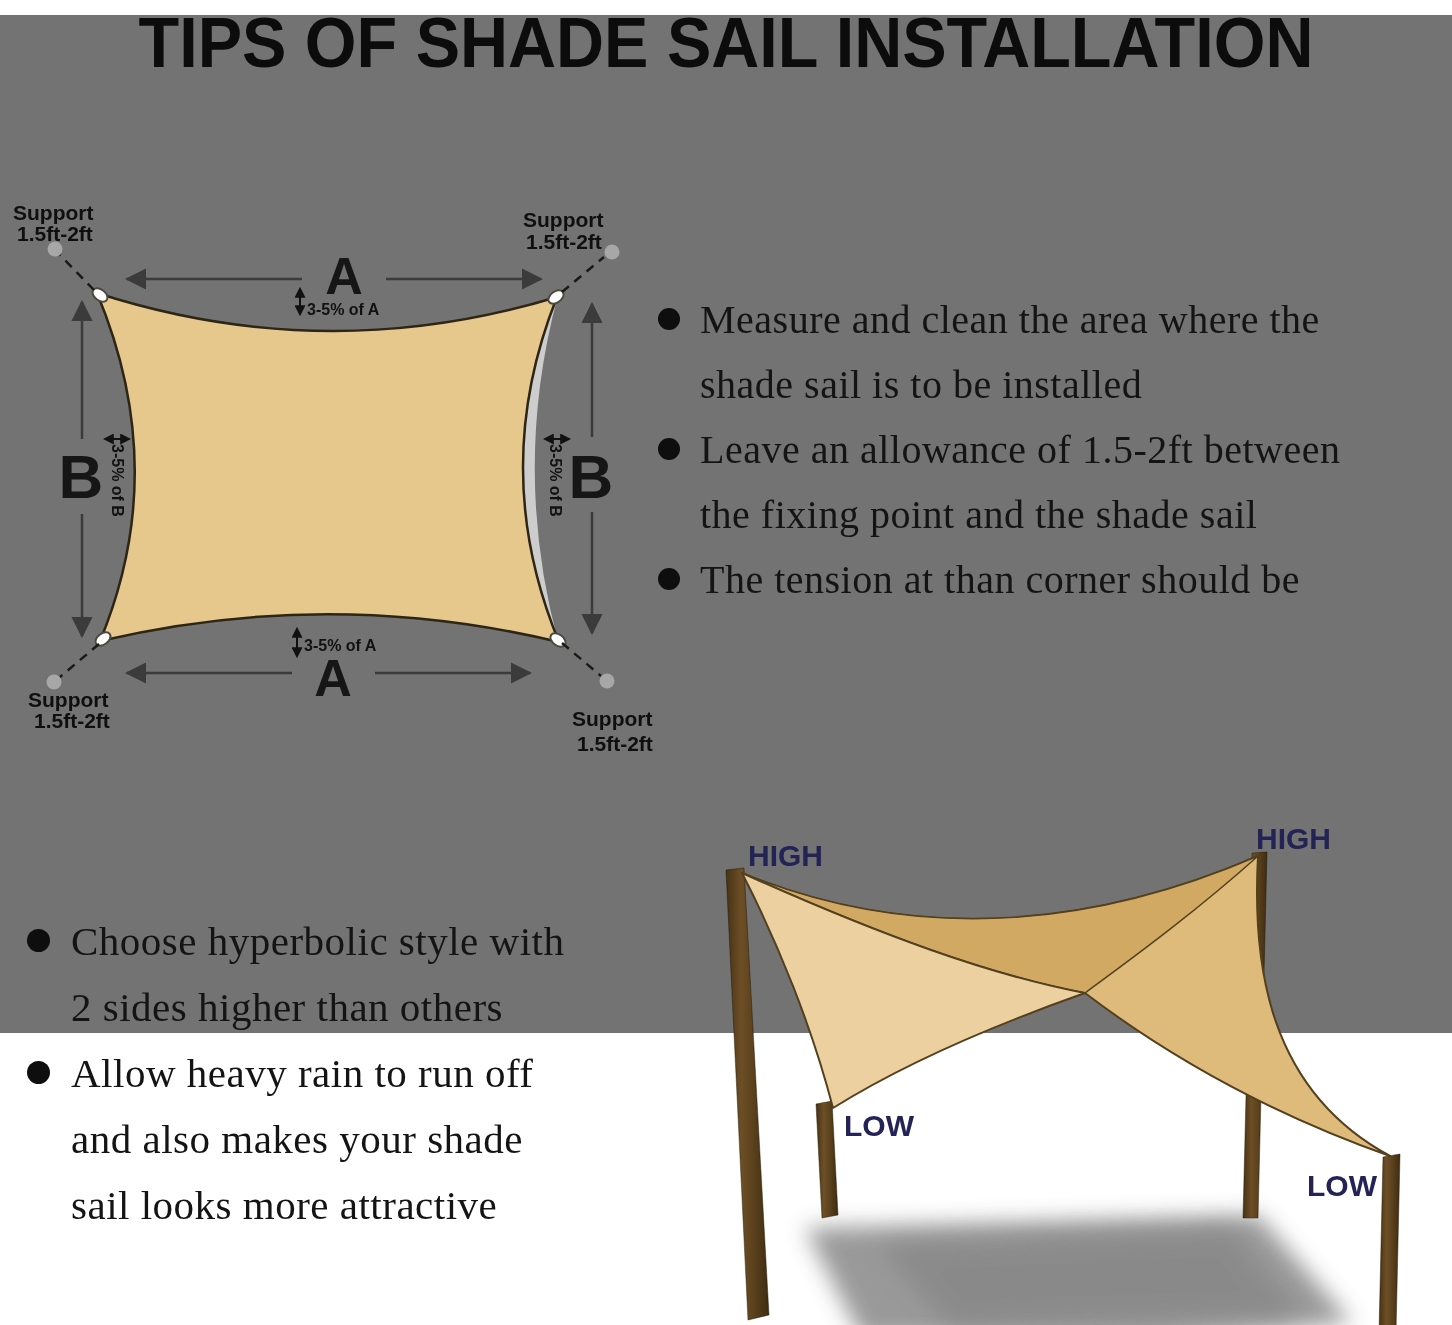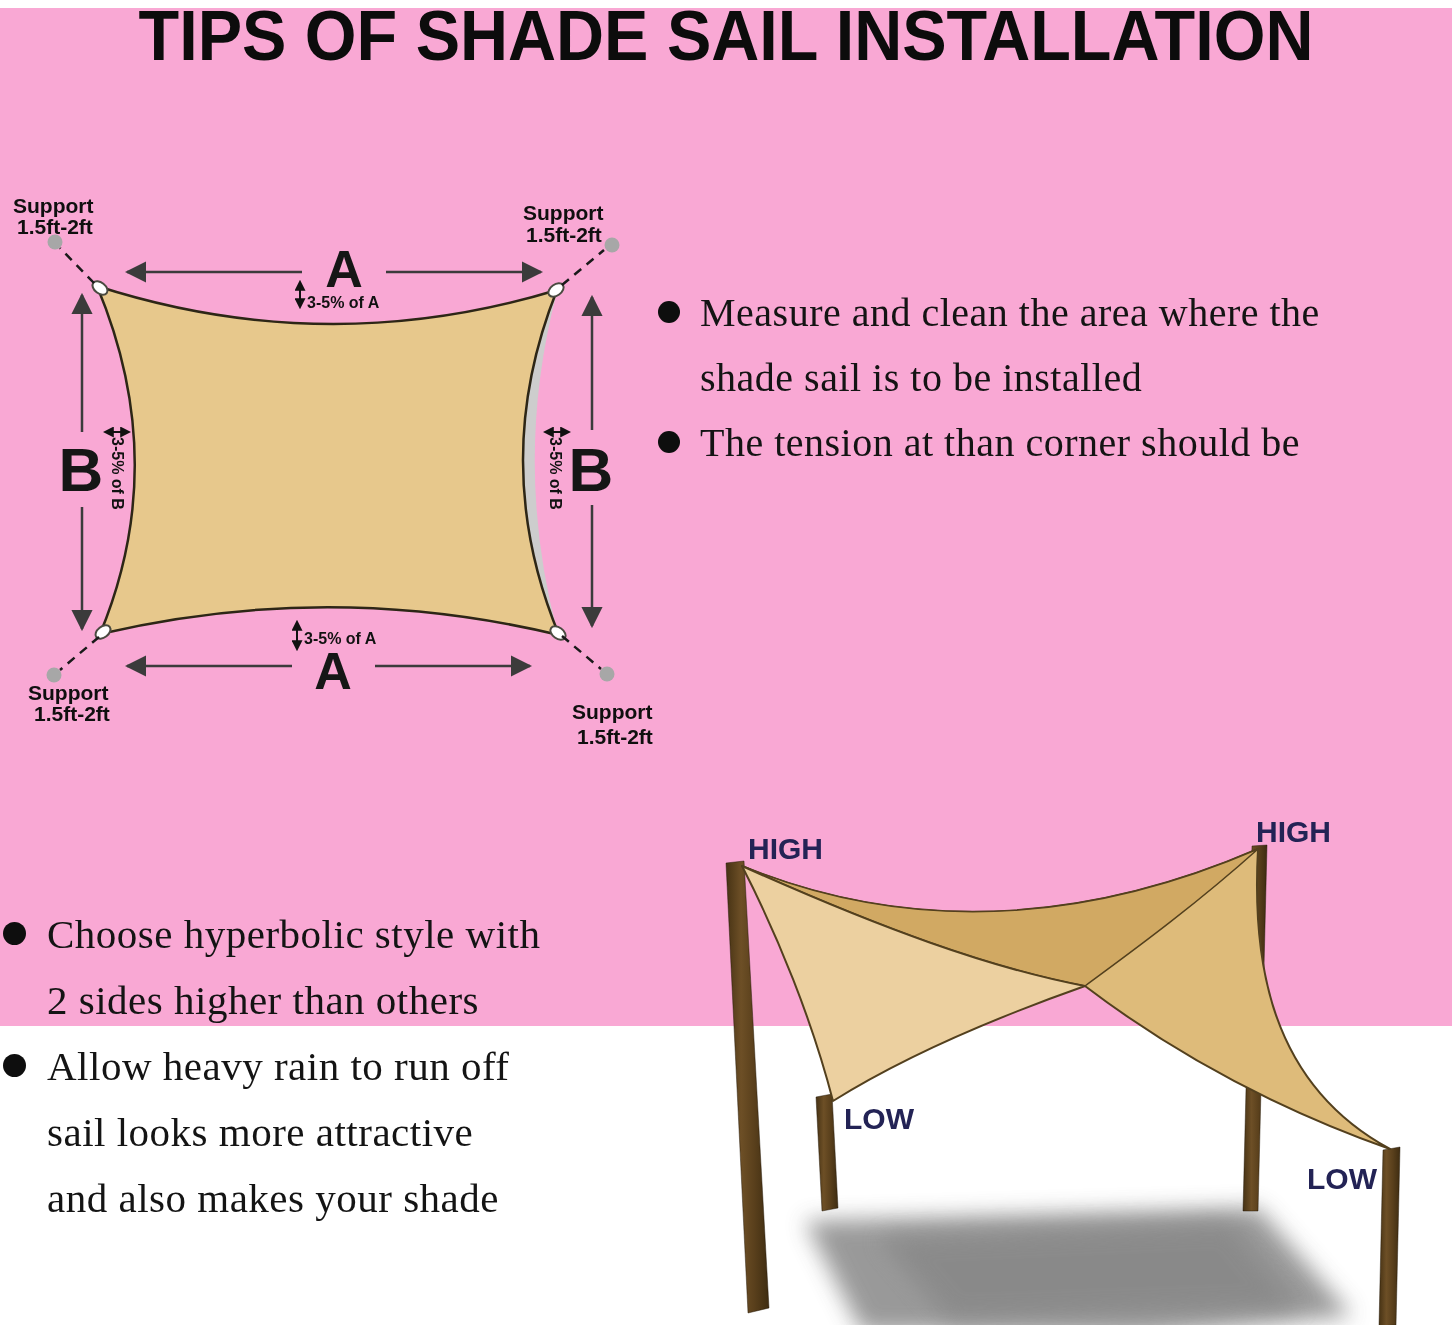--- a/index.html
+++ b/index.html
@@ -1,32 +1,32 @@
 <!DOCTYPE html>
 <html><head>
 <meta charset="utf-8">
 <style>
   * { margin:0; padding:0; box-sizing:border-box; }
   html,body { width:1452px; height:1325px; background:#ffffff; overflow:hidden;
               font-family:"Liberation Sans", sans-serif; }
-  .stage { position:absolute; left:0; top:8px; width:1452px; height:1018px; background:#f9a8d4; }
+  .stage { position:absolute; left:0; top:15px; width:1452px; height:1018px; background:#737373; }
 
   .title { position:absolute; top:-14px; left:0; width:1452px; text-align:center;
            font-size:70px; line-height:84px; font-weight:bold; color:#0c0c0c;
            letter-spacing:0px; transform:scaleX(0.95); transform-origin:center; white-space:nowrap; }
 
   .diagram-svg { position:absolute; left:0; top:150px; }
   .illus-svg  { position:absolute; left:640px; top:780px; }
 
   .tips { position:absolute; color:#141414; }
   .tips-right { left:645px; top:272px; width:807px; }
   .tips-left  { left:0px;  top:893px; width:645px; }
   .tip-item { display:grid;font-family:Liberation Serif, serif; }
   .tips-right .tip-item { grid-template-columns:55px 1fr; }
-  .tips-left  .tip-item { grid-template-columns:47px 1fr; }
+  .tips-left  .tip-item { grid-template-columns:47px 1fr;padding-left:24px; }
   .dot-cell { position:relative; }
   .bullet { position:absolute; border-radius:50%; background:#0e0e0e; }
   .tips-right .bullet { width:22px; height:22px; left:13px; top:21px; }
   .tips-left  .bullet { width:23px; height:23px; left:3px;  top:21px; }
   .tip-line { display:flex; align-items:center; white-space:nowrap; }
   .tips-right .tip-line { height:65px; font-size:40px; letter-spacing:0.5px; }
   .tips-left  .tip-line { height:66px; font-size:41px; letter-spacing:0.5px; }
 
   text { font-family:"Liberation Sans", sans-serif; }
   .support-txt { font-size:21px; font-weight:600; fill:#0f0f0f; }
@@ -121,20 +121,29 @@
       <div>
         <div class="tip-line">Measure and clean the area where the</div>
         <div class="tip-line">shade sail is to be installed</div>
       </div>
     </div>
     <div class="tip-item">
       <div class="dot-cell">
           <span class="bullet"></span>
         </div>
       <div>
+        <div class="tip-line">Leave an allowance of 1.5-2ft between</div>
+        <div class="tip-line">the fixing point and the shade sail</div>
+      </div>
+    </div>
+    <div class="tip-item">
+      <div class="dot-cell">
+          <span class="bullet"></span>
+        </div>
+      <div>
         <div class="tip-line">The tension at than corner should be</div>
       </div>
     </div>
   </div>
 
   <div class="tips tips-left">
     <div class="tip-item">
       <div class="dot-cell">
           <span class="bullet"></span>
         </div>
@@ -142,22 +151,22 @@
         <div class="tip-line">Choose hyperbolic style with</div>
         <div class="tip-line">2 sides higher than others</div>
       </div>
     </div>
     <div class="tip-item">
       <div class="dot-cell">
           <span class="bullet"></span>
         </div>
       <div>
         <div class="tip-line">Allow heavy rain to run off</div>
+        <div class="tip-line">and also makes your shade</div>
         <div class="tip-line">sail looks more attractive</div>
-        <div class="tip-line">and also makes your shade</div>
       </div>
     </div>
   </div>
 
   <svg class="illus-svg" width="812" height="545" viewBox="640 780 812 545" xmlns="http://www.w3.org/2000/svg">
     <defs>
       <linearGradient id="wood" x1="0" y1="0" x2="1" y2="0">
         <stop offset="0" stop-color="#463214"></stop>
         <stop offset="0.35" stop-color="#6d4f26"></stop>
         <stop offset="0.65" stop-color="#5a401c"></stop>

